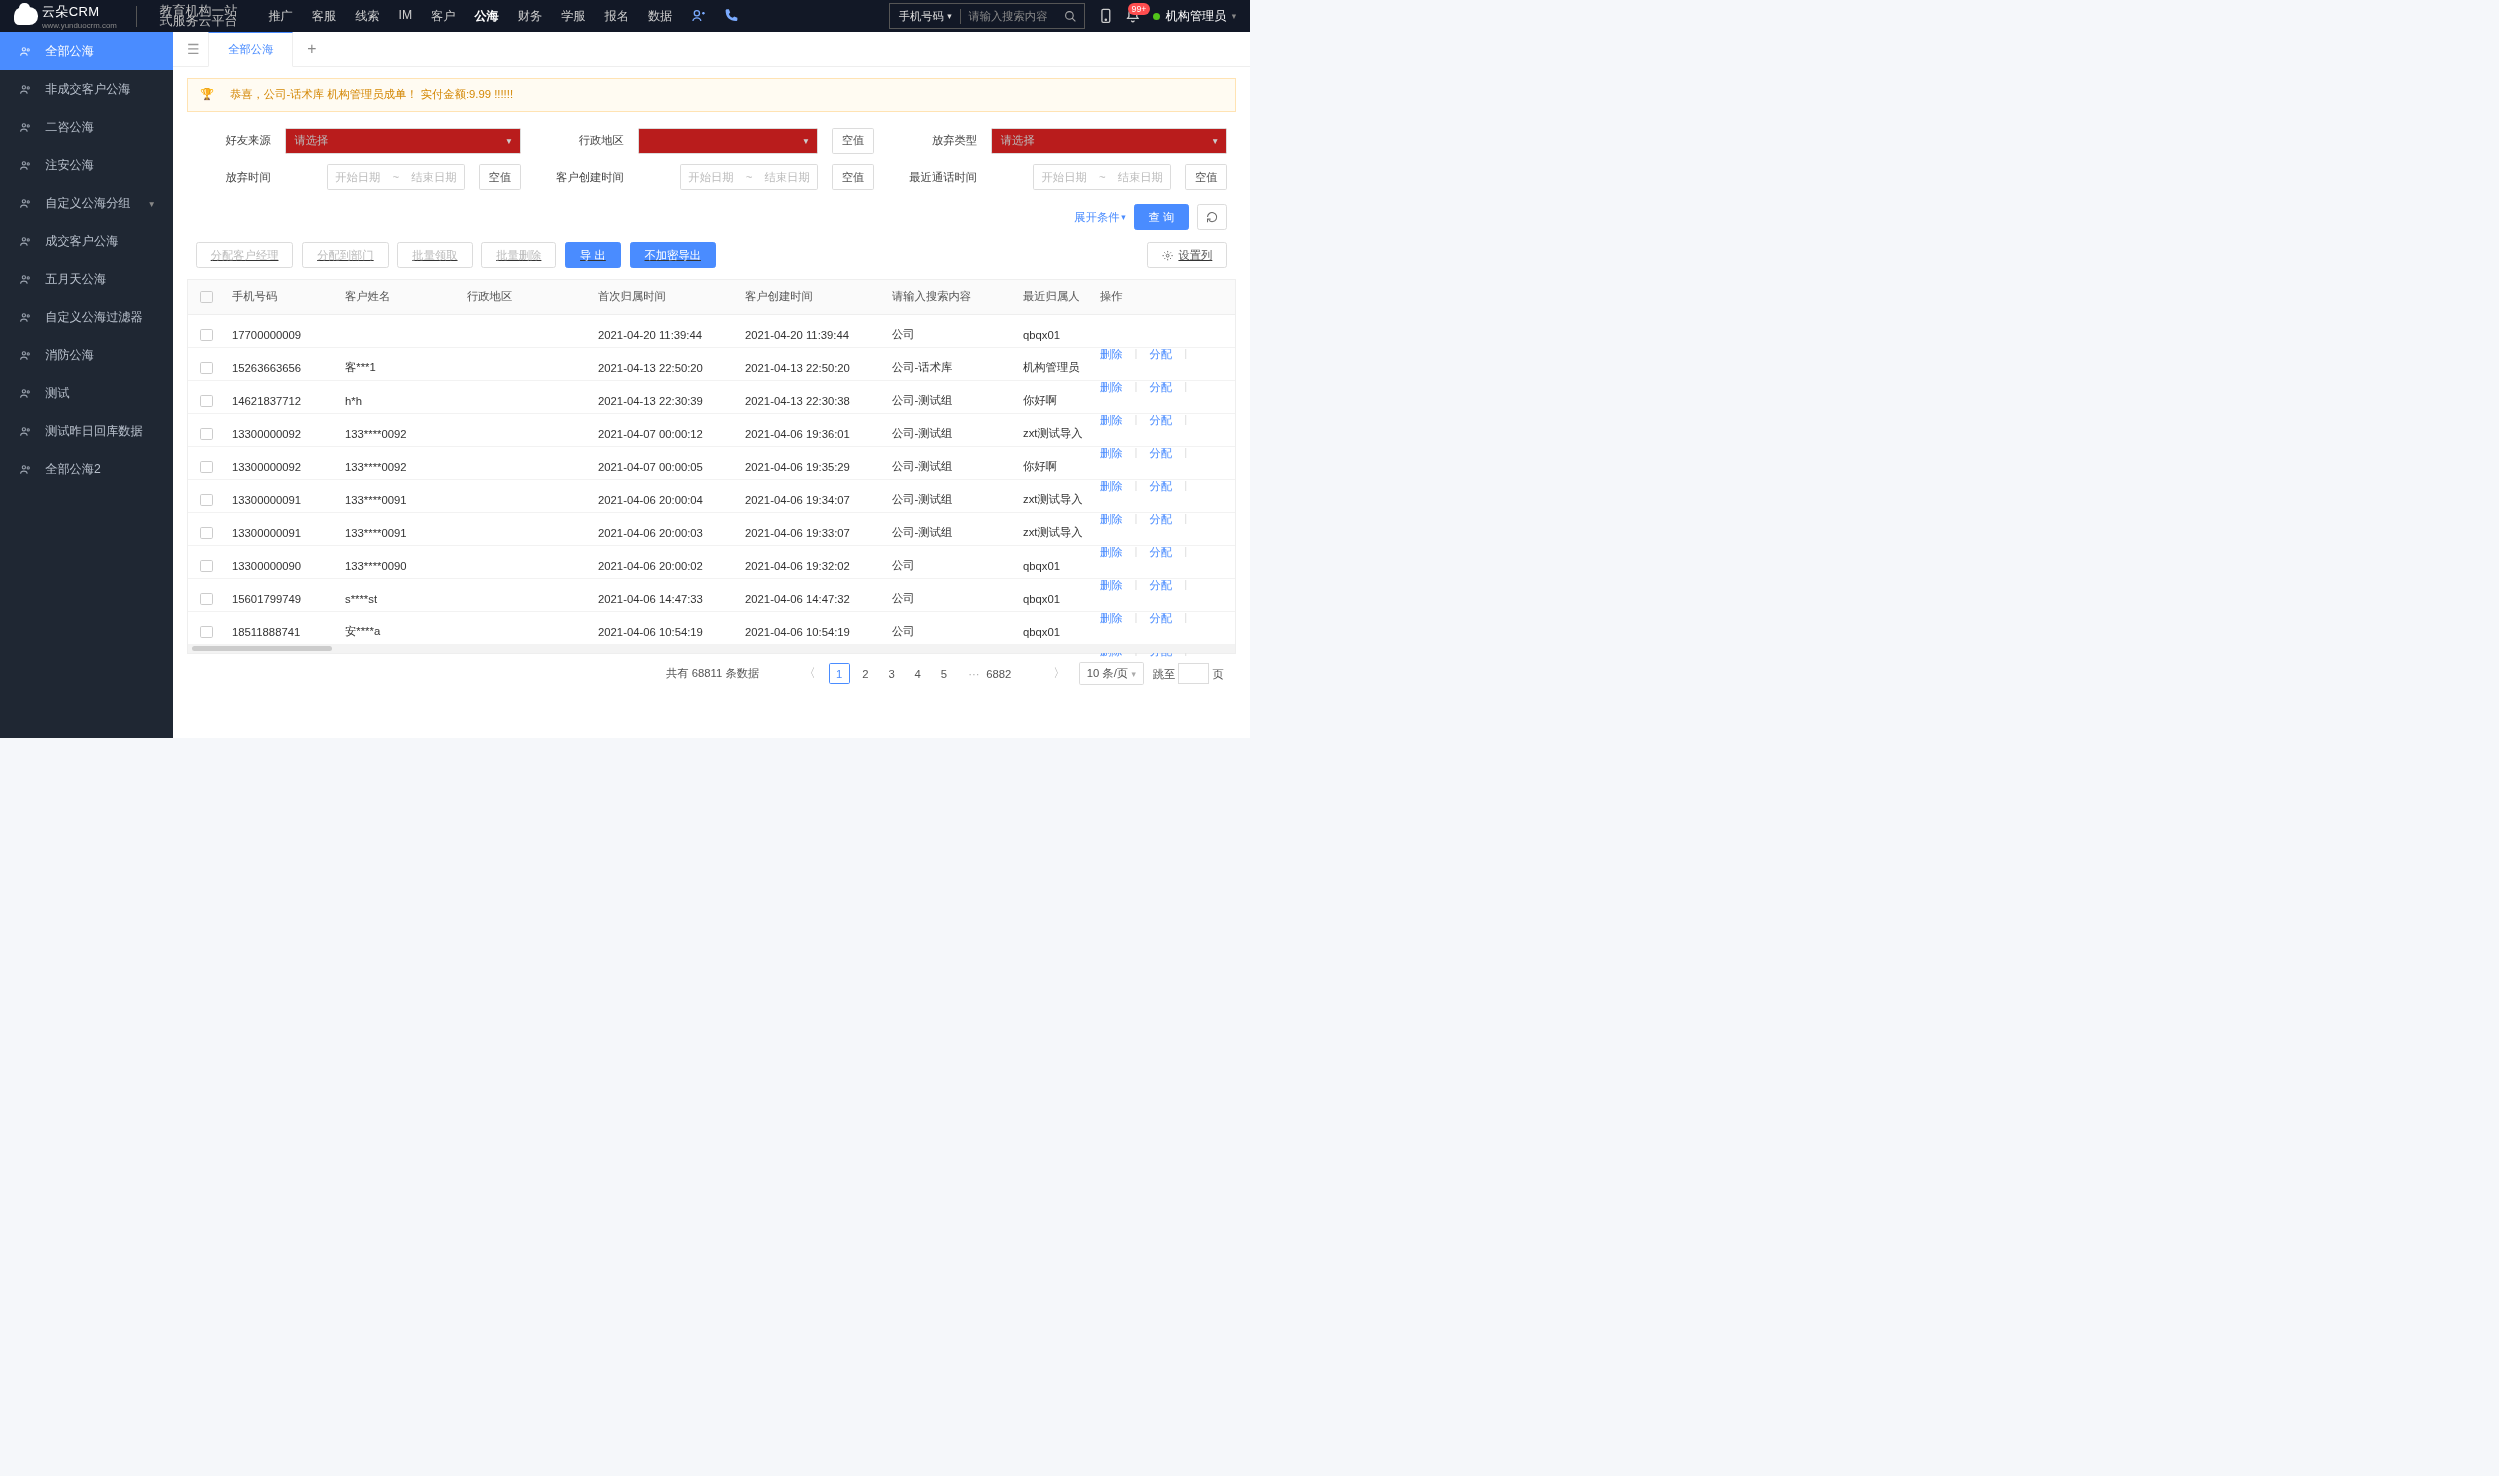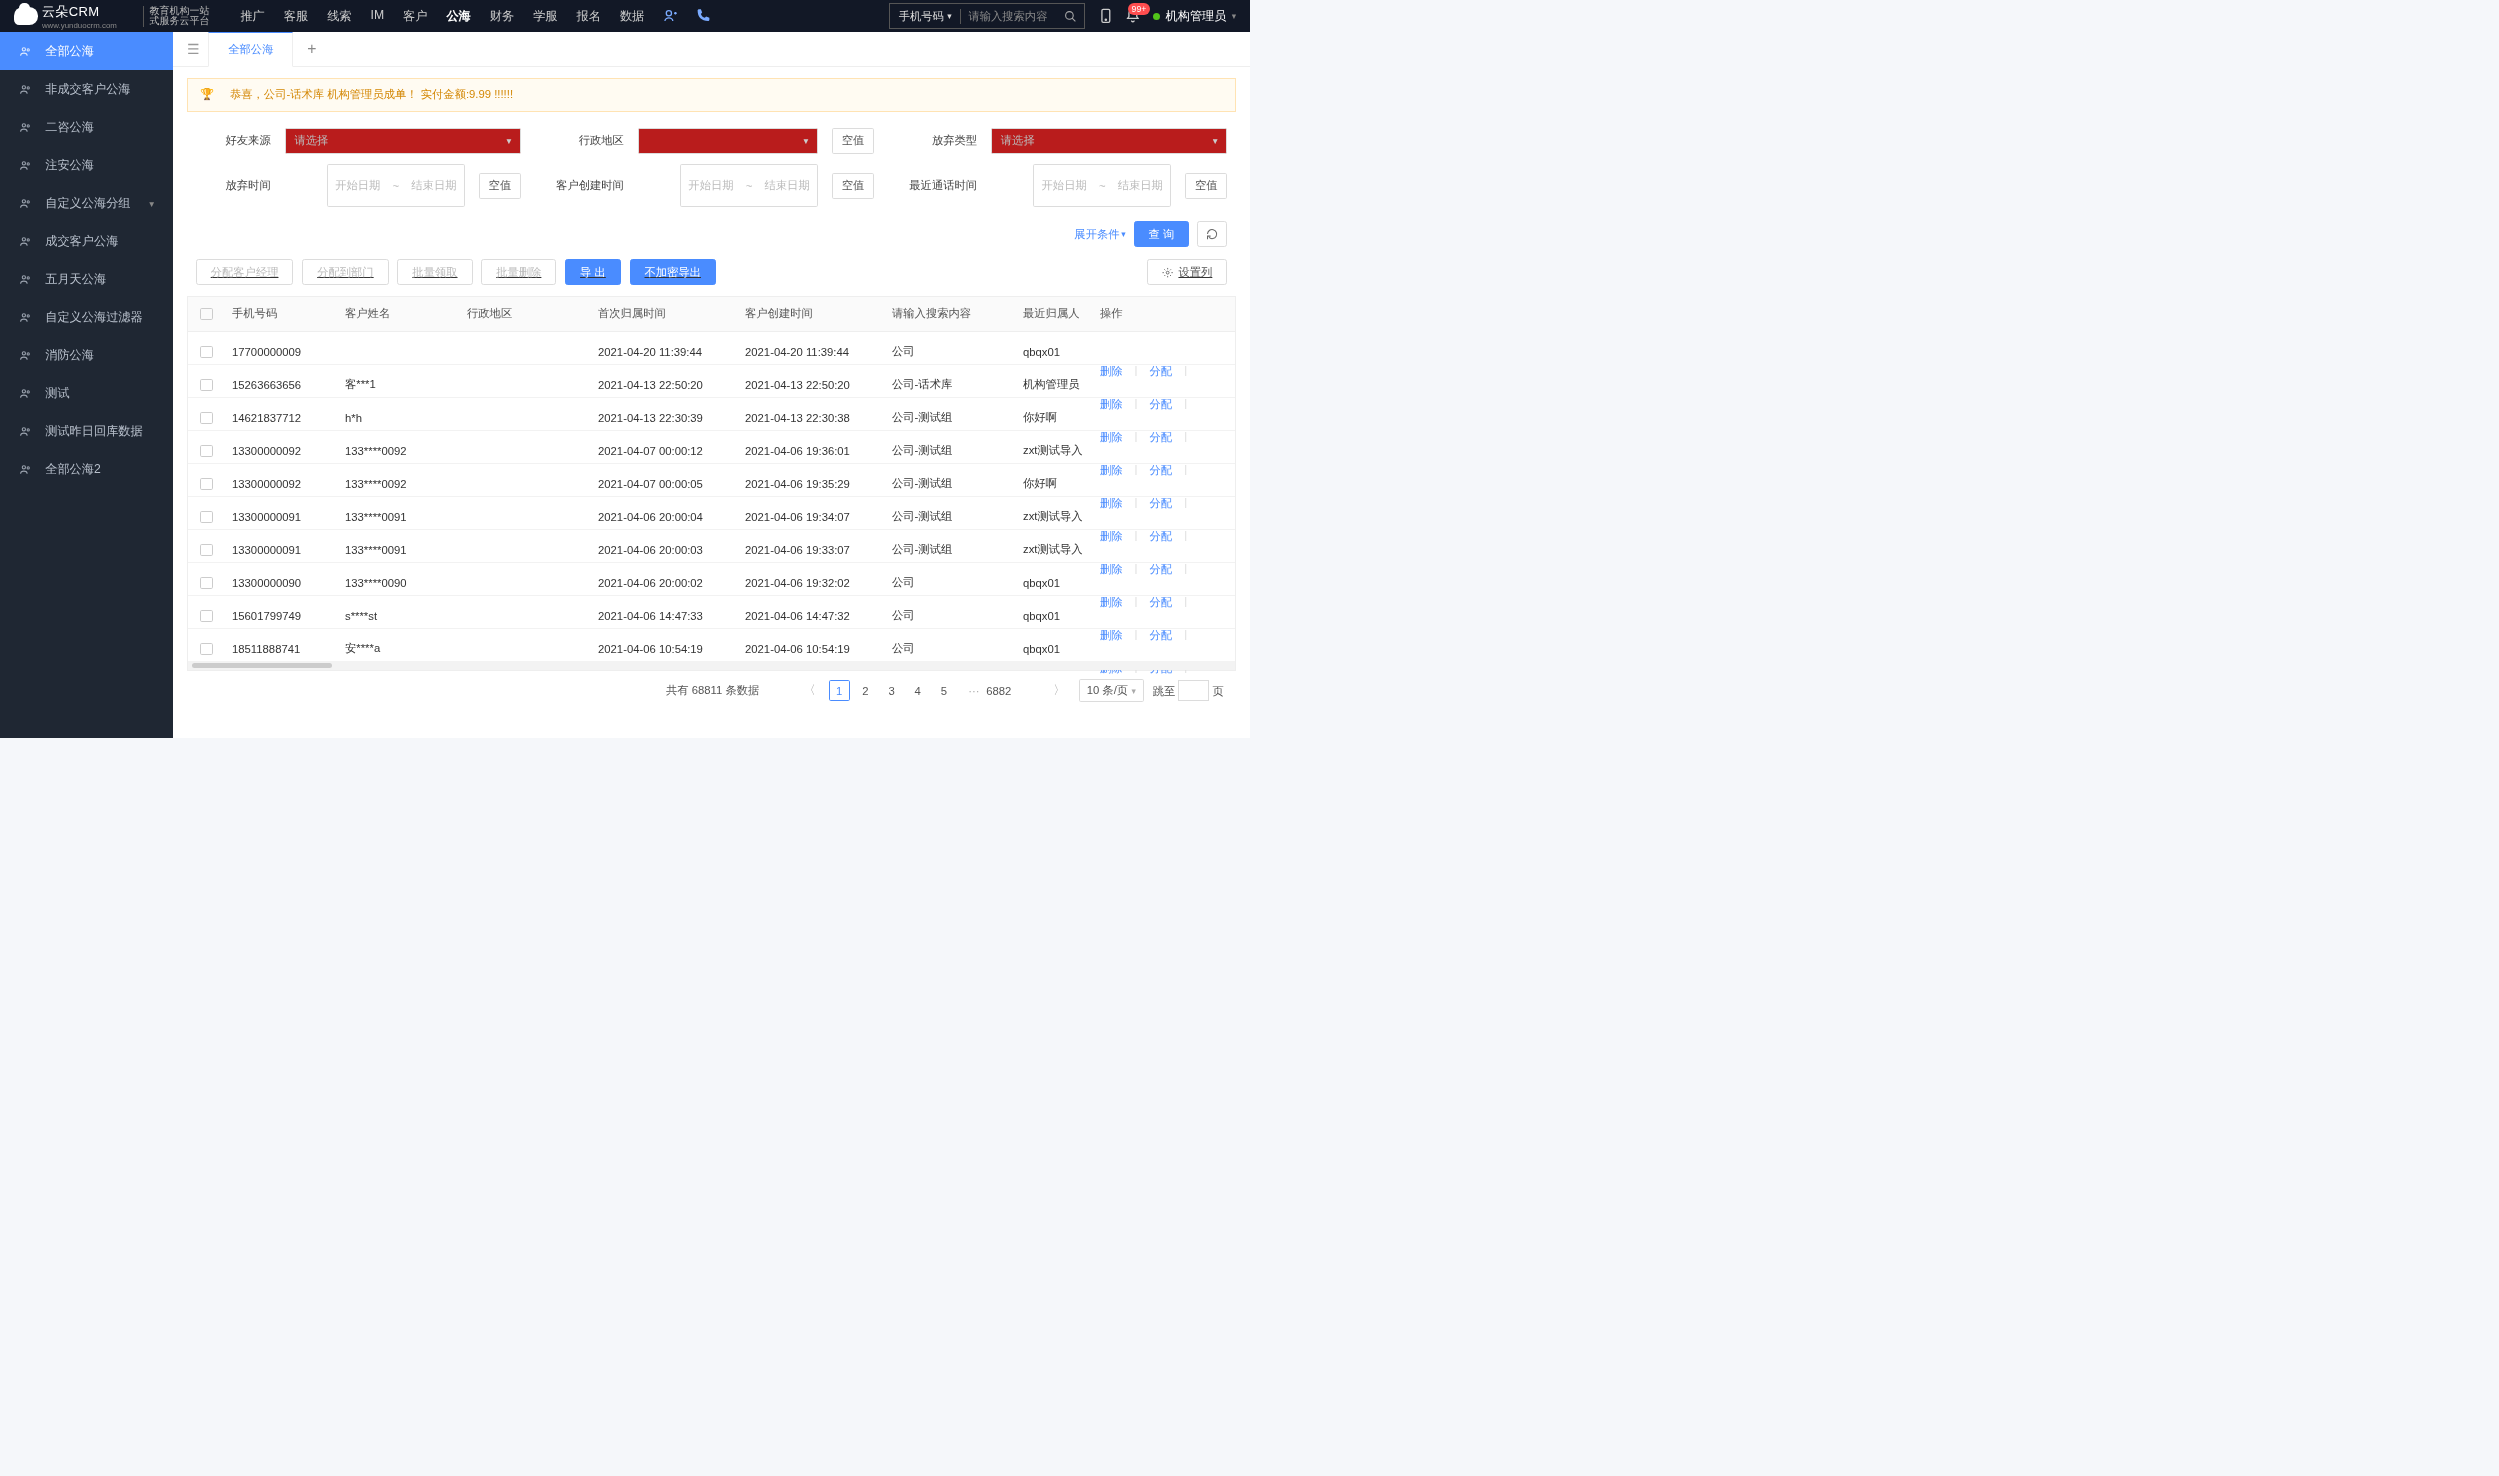--- a/index.html
+++ b/index.html
@@ -4,21 +4,21 @@
 <style>
 * { margin:0; padding:0; box-sizing:border-box; font-family: -apple-system, "PingFang SC", "Microsoft YaHei", sans-serif; }
 body { background:#f5f7fa; font-size:11.3px; color:#333; overflow:hidden; }
 .app { display:flex; flex-direction:column; height:738px; width:1250px; }
 
 .topbar { background:#121826; height:32px; display:flex; align-items:center; color:#fff; padding:0 14px; }
 .logo { display:flex; align-items:center; gap:3.5px; }
 .logo-cloud { width:24.4px; height:17.5px; background:#fff; border-radius:8.7px 8.7px 8.7px 5.2px; position:relative; }
 .logo-cloud:before { content:""; position:absolute; width:10.5px; height:10.5px; background:#fff; border-radius:50%; top:-4.4px; left:5.2px; }
 .logo-text { font-size:13px; font-weight:500; letter-spacing:0.4px; }
-.logo-sub { border-left:0.9px solid #555; margin-left:23px; padding-left:5px; font-size:10px; line-height:10.5px; color:#bbb; }
+.logo-sub { border-left:0.9px solid #555; margin-left:16px; padding-left:22px; font-size:13px; line-height:10.5px; color:#bbb; }
 .nav { display:flex; gap:19px; margin-left:31px; font-size:12.2px; }
 .nav span { color:#ccc; cursor:pointer; }
 .nav span.active { color:#fff; font-weight:600; }
 .nav-ic { color:#7babff; display:flex; align-items:center; gap:15.7px; margin-left:19px; }
 .top-right { margin-left:auto; display:flex; align-items:center; gap:12.2px; }
 .search-box { display:flex; align-items:center; border:0.9px solid #555; height:26px; }
 .sel-type { padding:0 8.7px; border-right:0.9px solid #555; display:flex; align-items:center; gap:3.5px; font-size:11.3px; color:#ddd; }
 .search-inp { background:transparent; border:none; outline:none; color:#fff; padding:0 7px; width:96px; font-size:11.3px; }
 .search-inp::placeholder{color:#888;}
 .icon-btn { color:#ccc; cursor:pointer; position:relative; }
@@ -44,21 +44,21 @@
 
 .banner { border:0.9px solid #ffe3b3; background:#fffbf2; padding:8.7px 12.2px; display:flex; align-items:center; gap:15.7px; font-size:11.3px; color:#d48806; }
 .trophy { color:#f5a623; }
 
 .filters { display:grid; grid-template-columns:repeat(3, 1fr); gap:10.5px 28px; padding:15.7px 8.7px 7px; font-size:11.3px; }
 .frow { display:flex; align-items:center; gap:14px; }
 .flabel { width:75px; text-align:right; color:#444; }
 .fsel { flex:1; height:26px; border:0.9px solid #dcdcdc; border-radius:1.7px; display:flex; align-items:center; justify-content:space-between; padding:0 8.7px; color:#bbb; background:#b91c1c; }
 .fsel .car { color:#ccc; font-size:9.6px;}
 .empty-btn { height:26px; padding:0 8.7px; border:0.9px solid #dcdcdc; background:#fff; color:#555; font-size:11.3px; border-radius:1.7px; cursor:pointer;}
-.range { flex:1; height:43px; border:0.9px solid #dcdcdc; border-radius:1.7px; display:flex; align-items:center; justify-content:center; gap:12.2px; color:#bbb;margin-left:42px; }
+.range { flex:1; height:26px; border:0.9px solid #dcdcdc; border-radius:1.7px; display:flex; align-items:center; justify-content:center; gap:12.2px; color:#bbb;margin-left:42px; }
 
 .actbar { display:flex; align-items:center; justify-content:flex-end; gap:8px; padding:7px 8.7px; }
 .link { color:#4a8cff; cursor:pointer; display:flex; align-items:center; gap:1.7px;}
 .btn { height:26px; padding:0 14px; border-radius:2.6px; border:0.9px solid #dcdcdc; background:#fff; color:#555; font-size:11.3px; cursor:pointer; }
 .btn.primary { background:#4a8cff; color:#fff; border-color:#4a8cff; }
 .btn.ic { width:30px; padding:0; text-align:center; }
 .btn.dis { color:#bbb; }
 
 .toolbar { display:flex; align-items:center; gap:8.7px; padding:5.2px 8.7px 10.5px;text-decoration:underline; }
 .toolbar .spacer { flex:1; }

